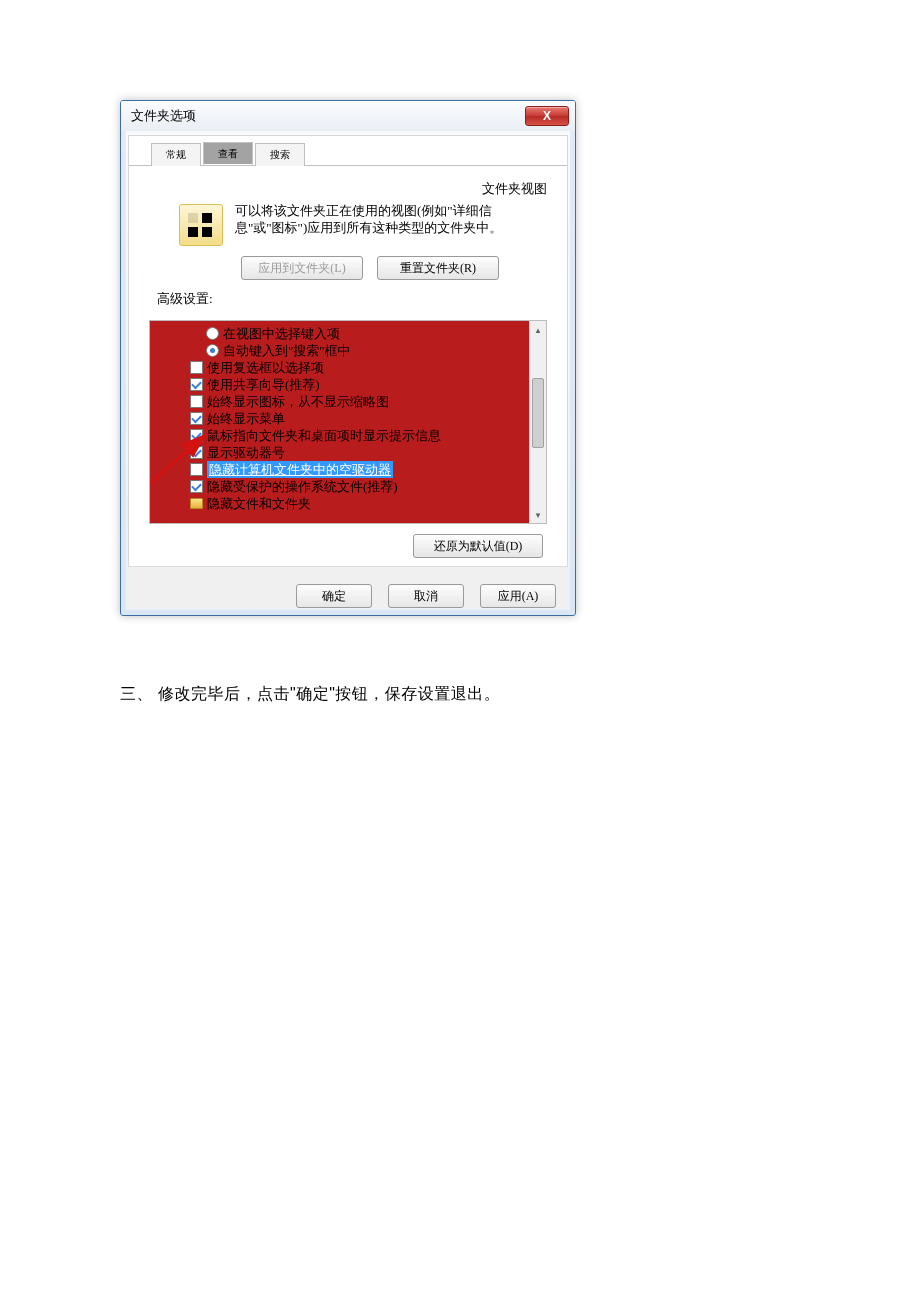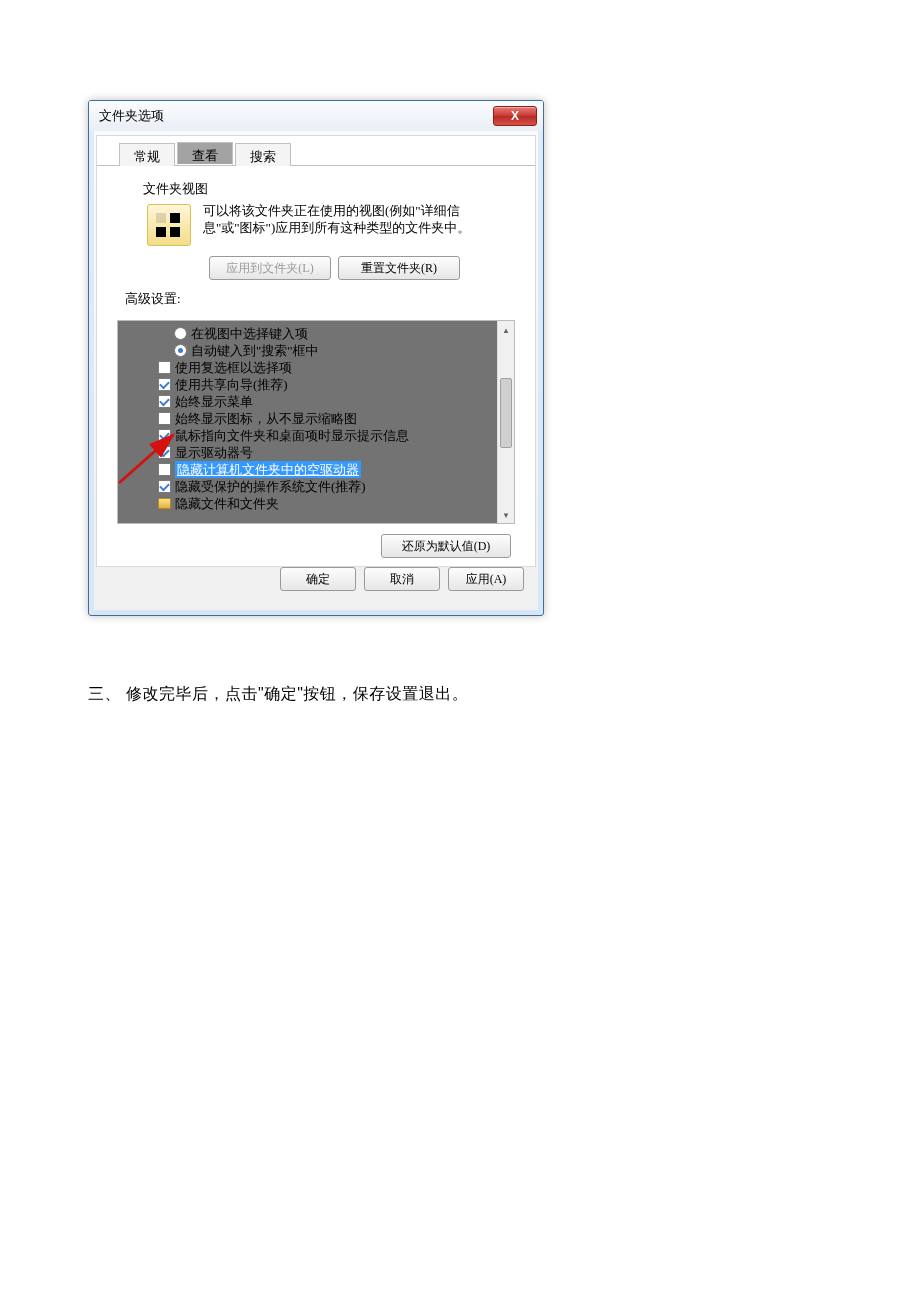--- a/index.html
+++ b/index.html
@@ -6,21 +6,21 @@
     body {
       width: 920px;
       height: 1302px;
       background: #fff;
       font-family: "Microsoft YaHei", "SimSun", sans-serif;
       font-size: 13px;
       color: #000;
       position: relative;
     }
     .page {
-      padding: 100px 130px 0 88px;
+      padding: 100px 130px 0 120px;
     }
     .dialog-wrap {
       position: relative;
       width: 460px;
       height: 520px;
     }
     .dialog {
       width: 456px;
       height: 516px;
       background: linear-gradient(#f9fbfd, #ebf1f7);
@@ -63,66 +63,66 @@
       background: #fff;
       height: 30px;
       font-family: SimSun, serif;
     }
     .tab {
       padding: 4px 14px 3px;
       border: 1px solid #c0c0c0;
       border-bottom: none;
       background: #f4f4f4;
       margin-right: 2px;
-      font-size: 13px;
+      font-size: 10px;
       cursor: pointer;
       position: relative;
       top: 1px;
     }
     .tab.active {
       background: #a3a3a3;
       border-bottom: 1px solid #fff;
       top: 0;
     }
     .content { padding: 10px 14px; font-family: SimSun, serif; }
     .folder-view-group { margin: 4px 6px 10px 6px; }
-    .grp-label { font-size: 13px; margin: 0 0 4px 26px; }
+    .grp-label { font-size: 13px; margin: 0 0 4px 26px; text-align: right; }
     .fv-body { display: flex; gap: 12px; align-items: flex-start; padding-left: 30px; }
     .fv-icon {
       width: 44px; height: 42px;
       background: linear-gradient(#fff6d8, #f3dd88);
       border: 1px solid #d8bf56;
       border-radius: 3px;
       position: relative;
       flex: 0 0 auto;
       margin-top: 2px;
     }
     .fv-icon::before, .fv-icon::after {
       content: ""; position: absolute; background: rgba(0,0,0,0.12);
     }
     .fv-icon::before { left: 8px; top: 8px; width: 10px; height: 10px; box-shadow: 14px 0, 0 14px, 14px 14px; }
     .fv-text { font-size: 13px; line-height: 17px; width: 300px; }
-    .fv-buttons { display: flex; gap: 7px; margin: 10px 0 0 92px; }
+    .fv-buttons { display: flex; gap: 14px; margin: 10px 0 0 92px; }
     .win-btn {
       min-width: 122px; height: 24px;
       background: linear-gradient(#fdfdfd, #e6e6e6);
       border: 1px solid #9a9a9a;
       border-radius: 3px;
       font-size: 12px;
       padding: 0 8px;
       cursor: pointer;
       font-family: SimSun, serif;
     }
     .win-btn.disabled { color: #9a9a9a; cursor: default; }
     .adv-label { font-size: 13px; margin: 8px 0 12px 14px; }
     .tree-box {
       border: 1px solid #bcbcbc;
       height: 204px;
       margin: 0 6px;
-      background: #737373;
+      background: #b91c1c;
       position: relative;
       display: flex;
     }
     .tree-inner {
       padding: 4px 4px 4px 6px;
       font-size: 13px;
       line-height: 17px;
       overflow: hidden;
       flex: 1;
       font-family: SimSun, serif;
@@ -156,22 +156,22 @@
     }
     .sarrow { height: 17px; display: flex; align-items: center; justify-content: center; font-size: 9px; color: #606060; cursor: pointer; }
     .strack { flex: 1; position: relative; }
     .sthumb { position: absolute; left: 2px; right: 2px; top: 40px; height: 70px; background: #cfcfcf; border: 1px solid #a0a0a0; border-radius: 2px; cursor: pointer; }
     .restore-row { display: flex; justify-content: flex-end; margin: 10px 10px 0 0; }
     .bottom-bar {
       position: absolute; left: 7px; right: 7px; bottom: 7px;
       height: 42px;
       background: #f0f0f0;
       border-top: 1px solid #dcdcdc;
-      display: flex; justify-content: flex-end; align-items: flex-start;
-      gap: 8px; padding-right: 12px;
+      display: flex; justify-content: flex-end; align-items: flex-end;
+      gap: 16px; padding-right: 12px;
     }
     .bottom-bar .win-btn { min-width: 76px; }
     .arrow-svg {
       position: absolute; left: 26px; top: 328px; width: 64px; height: 58px; pointer-events: none;
     }
     .instruction {
       margin-top: 64px;
       font-size: 16px;
       font-family: "Microsoft YaHei", sans-serif;
       letter-spacing: 0.5px;
@@ -229,27 +229,27 @@
                   <span class="chk"></span>
                   <span>使用复选框以选择项</span>
                 </div>
                 <div class="tree-row">
                   <span class="indent1"></span>
                   <span class="chk sel"></span>
                   <span>使用共享向导(推荐)</span>
                 </div>
                 <div class="tree-row">
                   <span class="indent1"></span>
-                  <span class="chk sel"></span>
-                  <span>始终显示菜单</span>
-                </div>
-                <div class="tree-row">
-                  <span class="indent1"></span>
                   <span class="chk"></span>
                   <span>始终显示图标，从不显示缩略图</span>
+                </div>
+                <div class="tree-row">
+                  <span class="indent1"></span>
+                  <span class="chk sel"></span>
+                  <span>始终显示菜单</span>
                 </div>
                 <div class="tree-row">
                   <span class="indent1"></span>
                   <span class="chk sel"></span>
                   <span>鼠标指向文件夹和桌面项时显示提示信息</span>
                 </div>
                 <div class="tree-row">
                   <span class="indent1"></span>
                   <span class="chk sel"></span>
                   <span>显示驱动器号</span>

